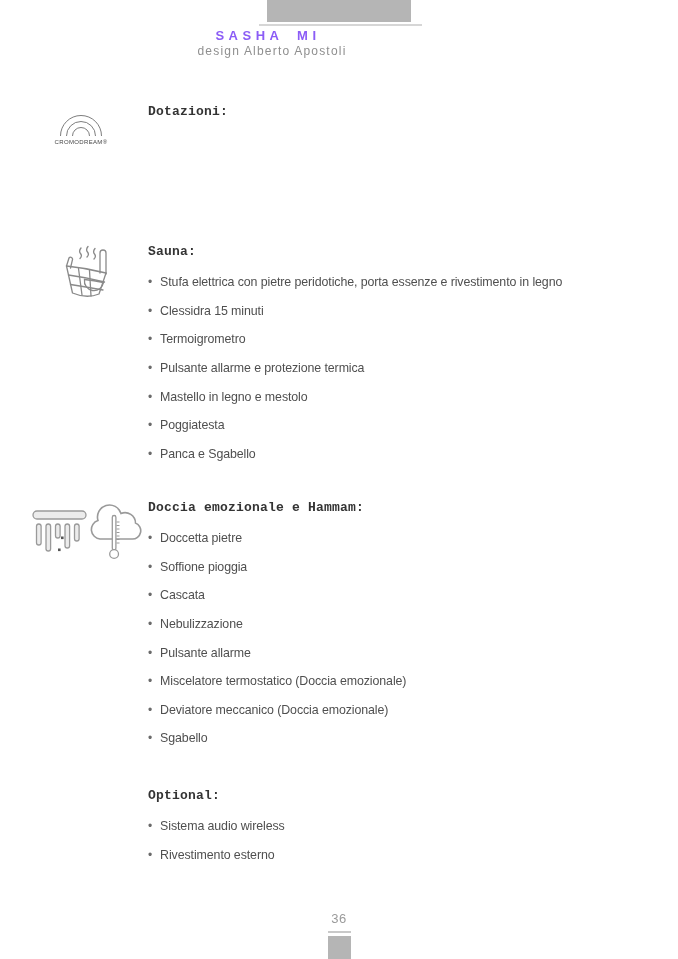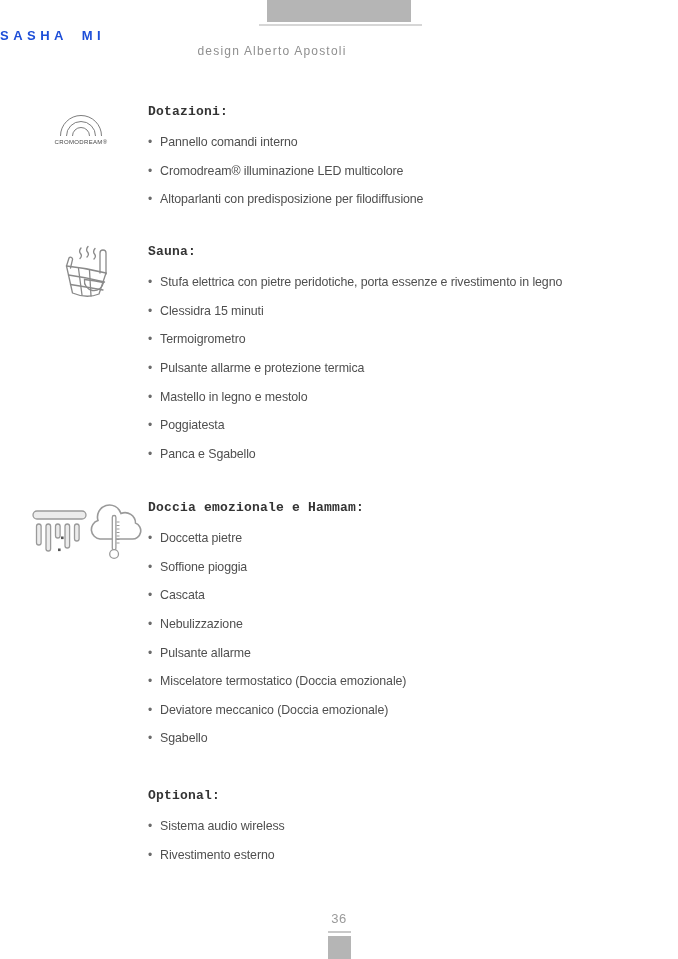--- a/index.html
+++ b/index.html
@@ -5,22 +5,22 @@
   html,body { margin:0; padding:0; }
   body {
     width:678px; height:959px; background:#ffffff; position:relative;
     overflow:hidden; font-family:"Liberation Sans", sans-serif;
     -webkit-font-smoothing:antialiased;
   }
   
   .header-bar { position:absolute; left:267px; top:0; width:144px; height:22px; background:#b5b5b5; }
   .header-line { position:absolute; left:259px; top:24px; width:163px; height:2px; background:#d6d6d6; }
   .title {
-    position:absolute; left:0; top:28px; width:536px; 
-    font-size:13px; font-weight:700; letter-spacing:4.5px; word-spacing:6px; color:#1d4ed8;
+    position:absolute; left:0; top:28px; width:536px; text-align:center;
+    font-size:13px; font-weight:700; letter-spacing:4.5px; word-spacing:6px; color:#8b5cf6;
   }
   .subtitle {
     position:absolute; left:0; top:44px; width:544px; text-align:center;
     font-size:12px; color:#8f8f8f; letter-spacing:1.2px;
   }
   
   .section { position:absolute; left:148px; width:490px; }
   .sec1 { top:104px; } .sec2 { top:244px; } .sec3 { top:500px; } .sec4 { top:788px; }
   .sec-heading { font-size:13px; font-weight:700; color:#333333; letter-spacing:0.2px;font-family:Liberation Mono, monospace; }
   ul.bullets { list-style:none; margin:9px 0 0 0; padding:0; }
@@ -91,25 +91,20 @@
     <rect x="27" y="46.5" width="2.6" height="2.6" fill="#555555" stroke="none"></rect>
     <path d="M69,37 a9.5,9.5 0 0 1 -2,-18.5 a12,12 0 0 1 23,-7 a10.5,10.5 0 0 1 14.5,9.5 a8.3,8.3 0 0 1 -3.5,16 Z" stroke-width="1.6"></path>
     <rect x="81.3" y="13.5" width="3.6" height="34.5" rx="1.8" fill="#ffffff"></rect>
     <path d="M85.5,20 h3 M85.5,23.5 h3 M85.5,27 h3 M85.5,30.5 h3 M85.5,34 h3 M85.5,37.5 h3 M85.5,41 h3" stroke-width="1"></path>
     <circle cx="83.1" cy="52" r="4.4" fill="#ffffff"></circle>
   </svg>
 </div>
 
 <div class="section sec1">
   <div class="sec-heading">Dotazioni:</div>
-  <ul class="bullets">
-    <li>Pannello comandi interno</li>
-    <li>Cromodream® illuminazione LED multicolore</li>
-    <li>Altoparlanti con predisposizione per filodiffusione</li>
-  </ul>
 </div>
 
 <div class="section sec2">
   <div class="sec-heading">Sauna:</div>
   <ul class="bullets">
     <li>Stufa elettrica con pietre peridotiche, porta essenze e rivestimento in legno</li>
     <li>Clessidra 15 minuti</li>
     <li>Termoigrometro</li>
     <li>Pulsante allarme e protezione termica</li>
     <li>Mastello in legno e mestolo</li>

